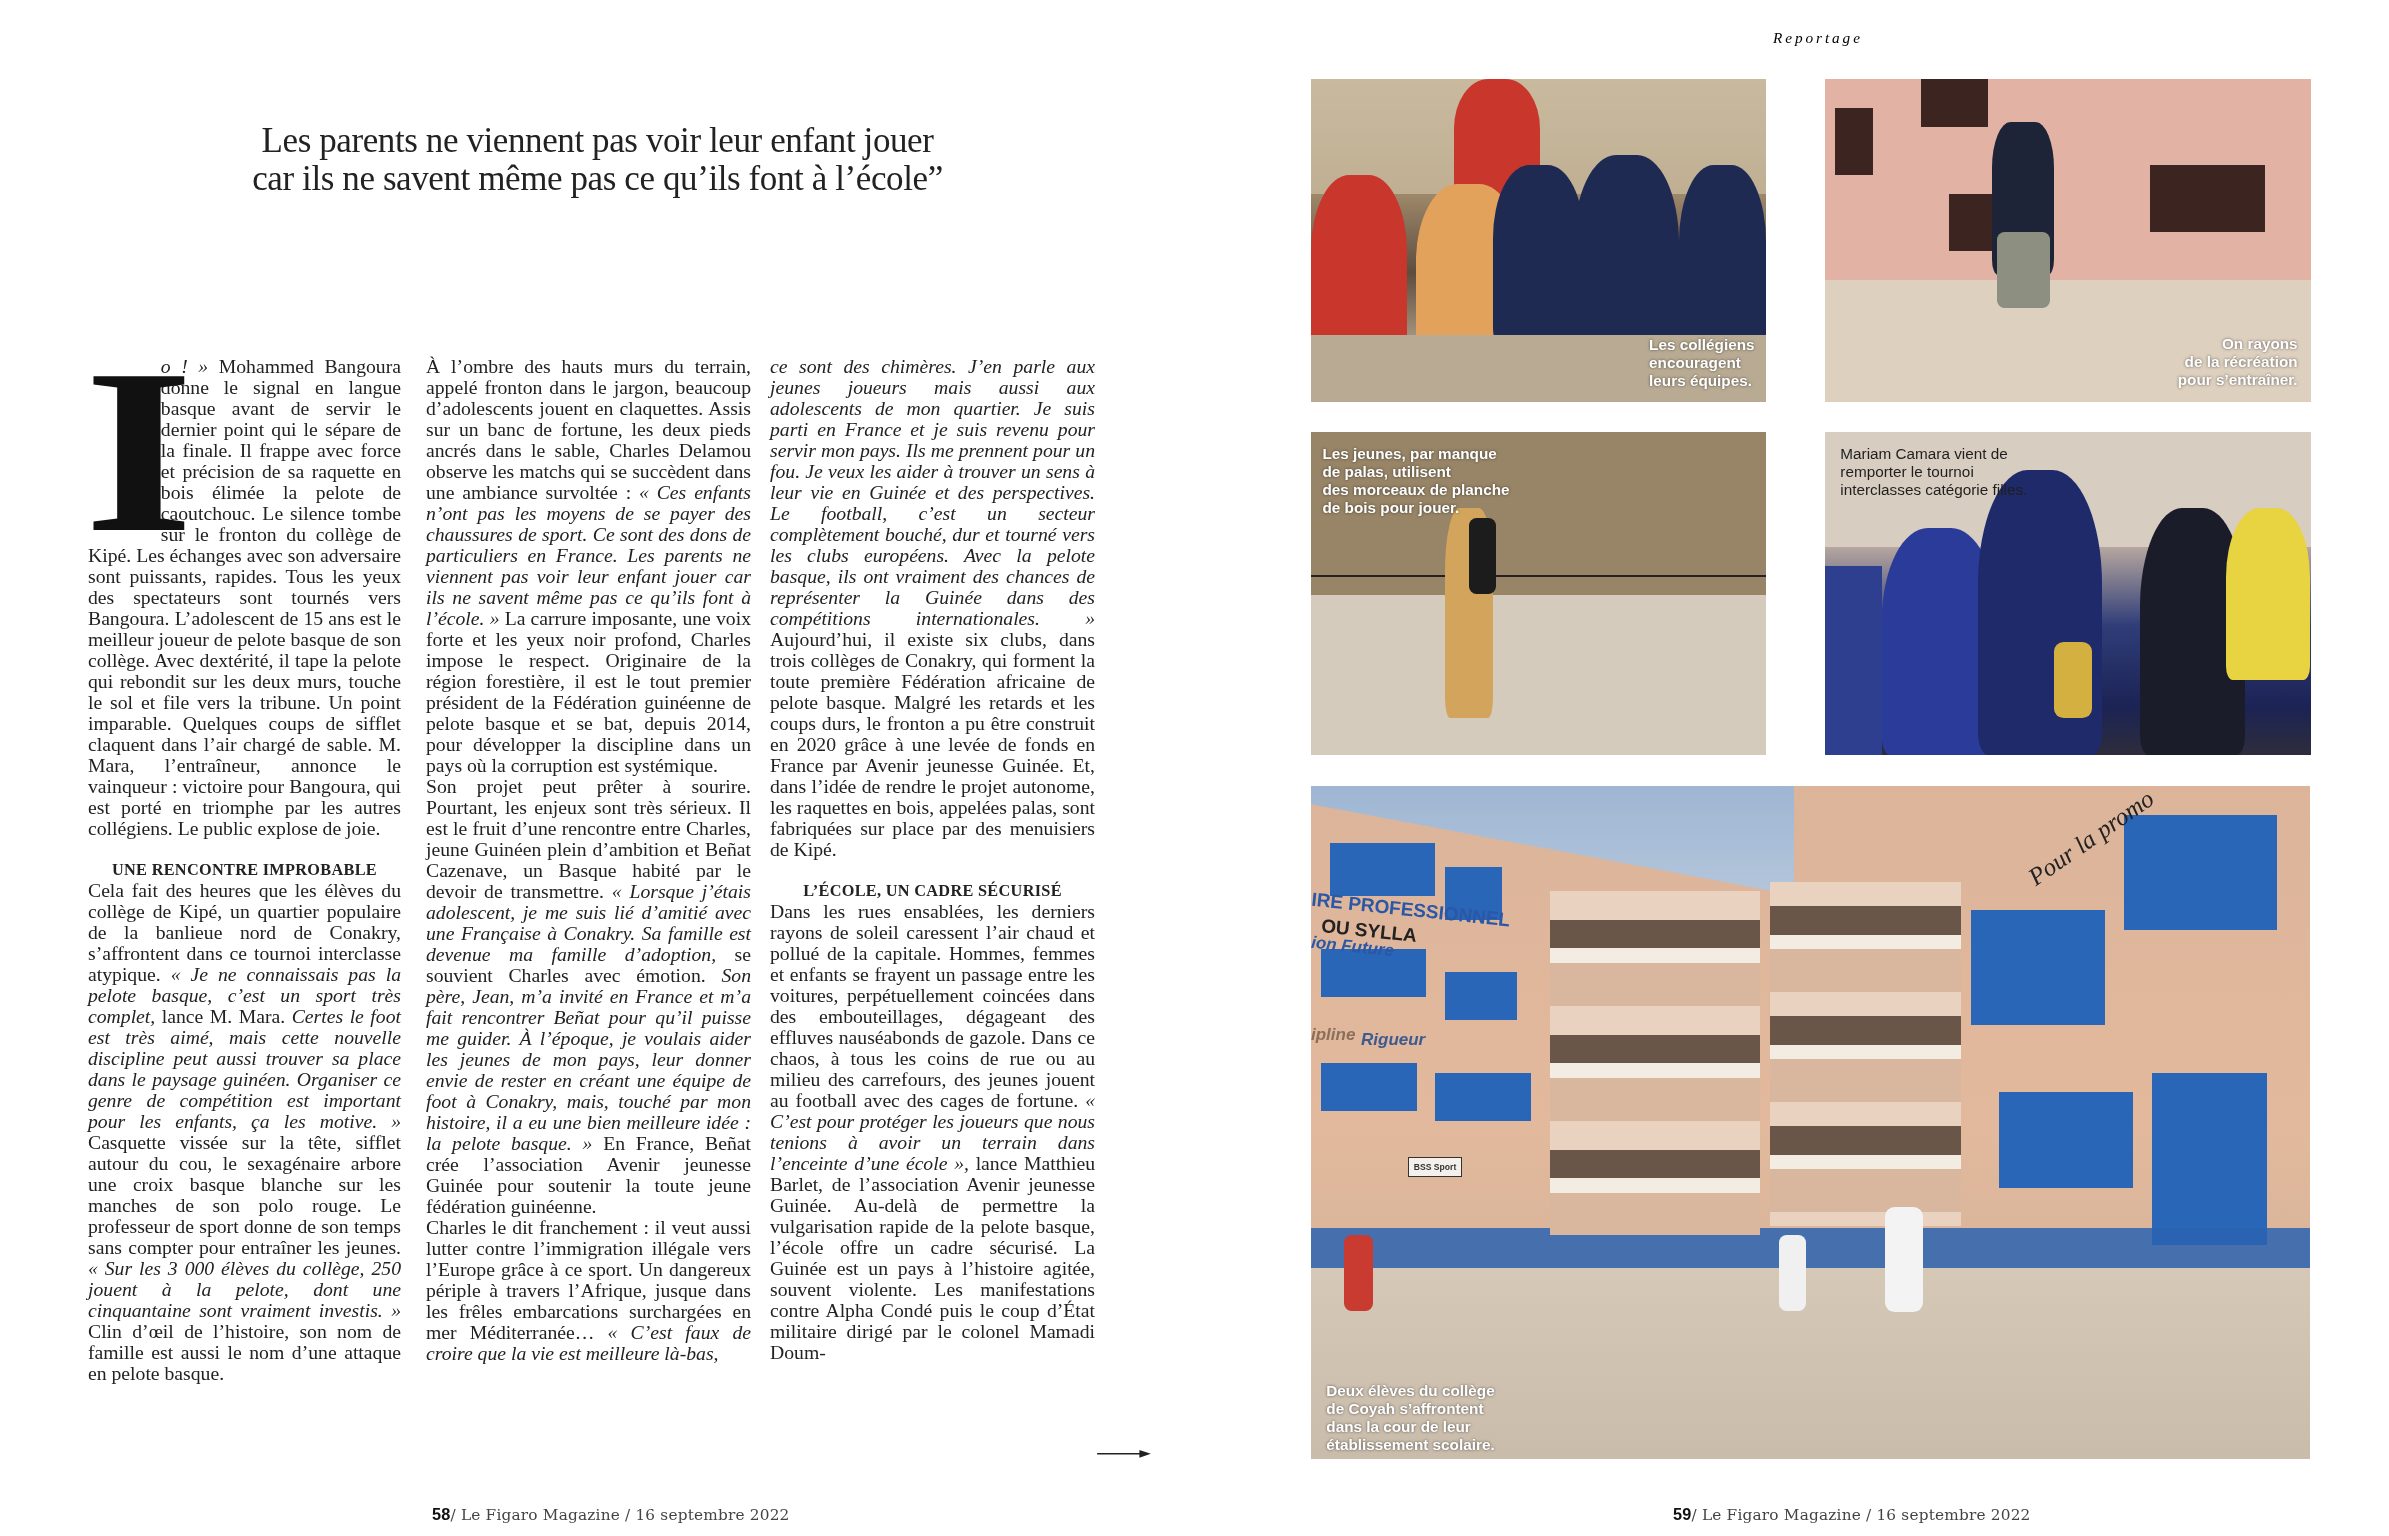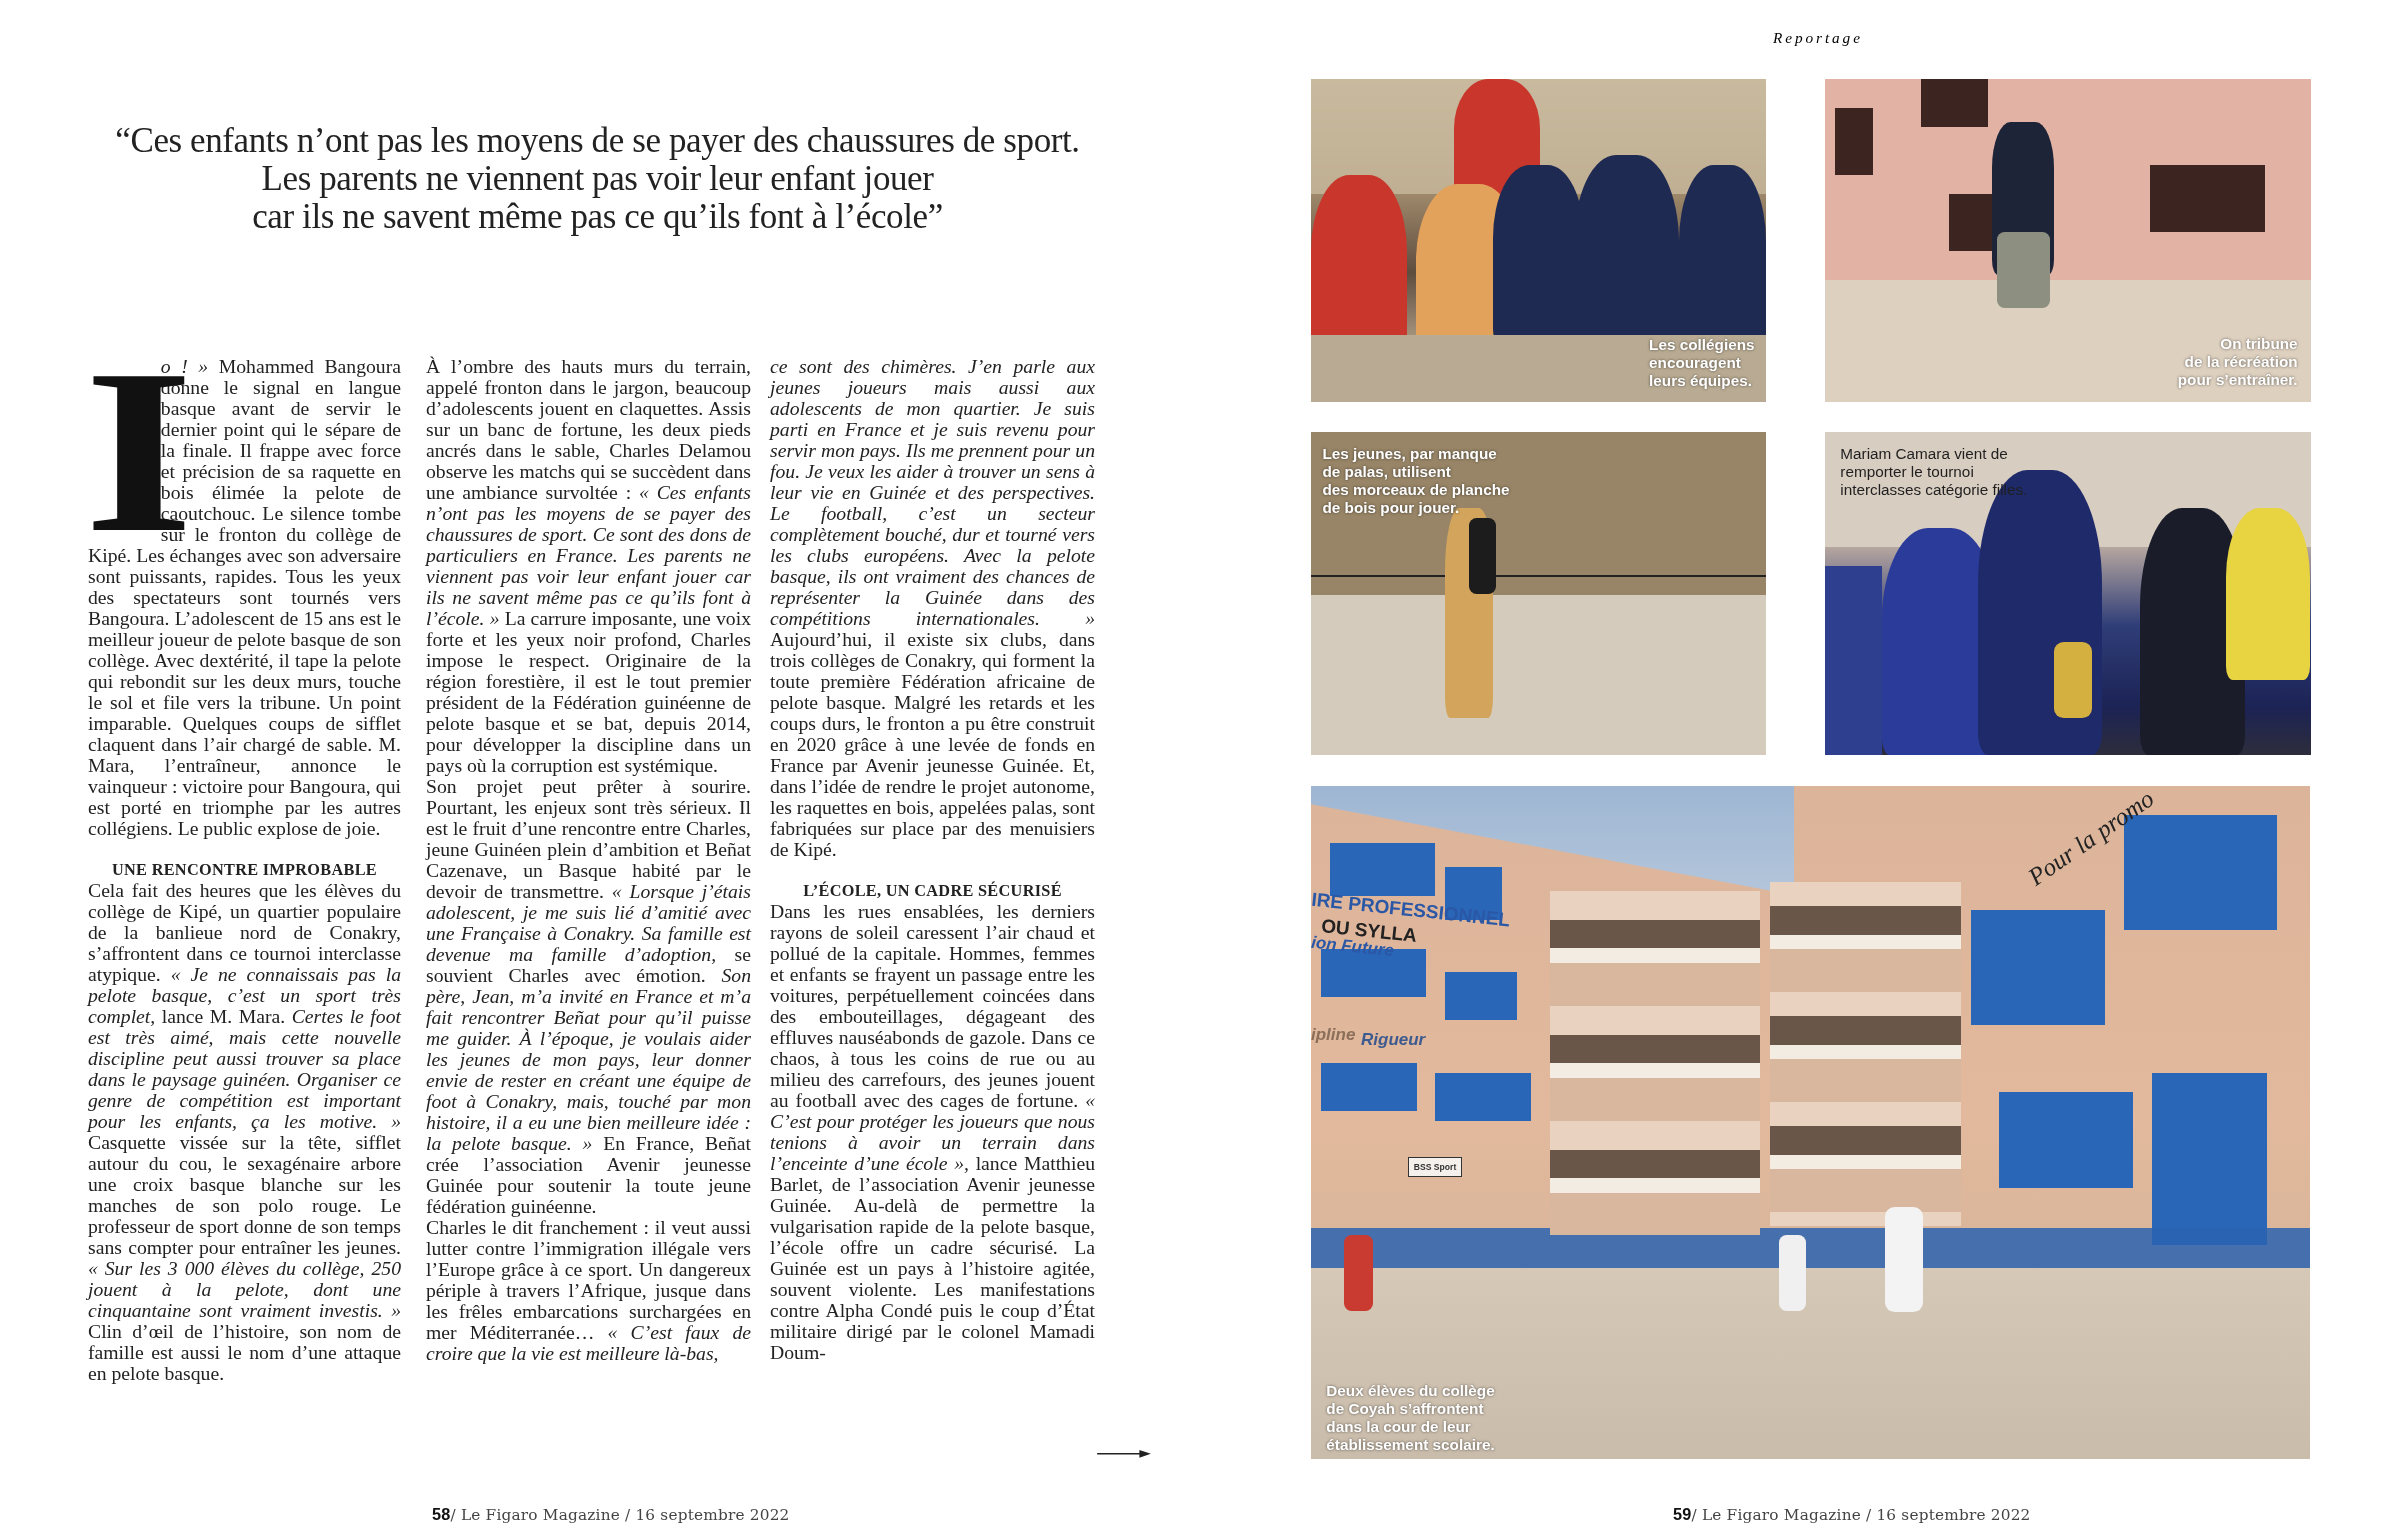--- a/index.html
+++ b/index.html
@@ -61,21 +61,20 @@
   .p5 .blue { background:#2a66b8; }
   .p5 .ground { left:0; bottom:0; width:100%; height:191px; background:linear-gradient(180deg,#d6c8b7,#c9bcab); }
   .p5 .stripe { left:0; top:442px; width:100%; height:44px; background:#2c63b2; opacity:0.85; }
   .p5 .sign { font-family:"Liberation Sans",sans-serif; font-weight:bold; color:#2a57a6; position:absolute; }
 </style>
 </head>
 <body>
 
 <div class="page left">
   <div class="pull-quote">
-    <div>“Ces enfants n’ont pas les moyens de se payer des chaussures de sport.</div>
     <div>Les parents ne viennent pas voir leur enfant jouer</div>
     <div>car ils ne savent même pas ce qu’ils font à l’école”</div>
   </div>
 
   <div class="col col1">
     <p><span class="dropcap">I</span><i>o ! »</i><span> Mohammed Bangoura donne le signal en langue basque avant de servir le dernier point qui le sépare de la finale. Il frappe avec force et précision de sa raquette en bois élimée la pelote de caoutchouc. Le silence tombe sur le fronton du collège de Kipé. Les échanges avec son adversaire sont puissants, rapides. Tous les yeux des spectateurs sont tournés vers Bangoura. L’adolescent de 15 ans est le meilleur joueur de pelote basque de son collège. Avec dextérité, il tape la pelote qui rebondit sur les deux murs, touche le sol et file vers la tribune. Un point imparable. Quelques coups de sifflet claquent dans l’air chargé de sable. M. Mara, l’entraîneur, annonce le vainqueur : victoire pour Bangoura, qui est porté en triomphe par les autres collégiens. Le public explose de joie.</span></p>
     <p class="subhead">UNE RENCONTRE IMPROBABLE</p>
     <p><span>Cela fait des heures que les élèves du collège de Kipé, un quartier populaire de la banlieue nord de Conakry, s’affrontent dans ce tournoi interclasse atypique. </span><i>« Je ne connaissais pas la pelote basque, c’est un sport très complet,</i><span> lance M. Mara. </span><i>Certes le foot est très aimé, mais cette nouvelle discipline peut aussi trouver sa place dans le paysage guinéen. Organiser ce genre de compétition est important pour les enfants, ça les motive. »</i><span> Casquette vissée sur la tête, sifflet autour du cou, le sexagénaire arbore une croix basque blanche sur les manches de son polo rouge. Le professeur de sport donne de son temps sans compter pour entraîner les jeunes. </span><i>« Sur les 3 000 élèves du collège, 250 jouent à la pelote, dont une cinquantaine sont vraiment investis. »</i><span> Clin d’œil de l’histoire, son nom de famille est aussi le nom d’une attaque en pelote basque.</span></p>
   </div>
 
@@ -120,21 +119,21 @@
 <div class="photo p2">
   <div class="shape bldg"></div>
   <div class="shape win" style="left:9.6px;top:29px;width:38px;height:67px;"></div>
   <div class="shape win" style="left:96px;top:0;width:67px;height:48px;"></div>
   <div class="shape win" style="left:124px;top:115px;width:76px;height:57px;"></div>
   <div class="shape win" style="left:325px;top:86px;width:115px;height:67px;"></div>
   <div class="shape ground"></div>
   <div class="shape player" style="left:167px;top:43px;width:62px;height:153px;"></div>
   <div class="shape" style="left:172px;top:153px;width:53px;height:76px;background:#8d8f80;border-radius:7.6px;"></div>
   <div class="caption" style="right:13.4px;top:256px;text-align:right;">
-    <div>On tribune</div>
+    <div>On rayons</div>
     <div>de la récréation</div>
     <div>pour s’entraîner.</div>
   </div>
 </div>
 
 <div class="photo p3">
   <div class="shape wall"></div>
   <div class="shape" style="left:0;top:143px;width:100%;height:1.9px;background:#222;"></div>
   <div class="shape floor"></div>
   <div class="shape man" style="left:134px;top:76px;width:48px;height:210px;"></div>

